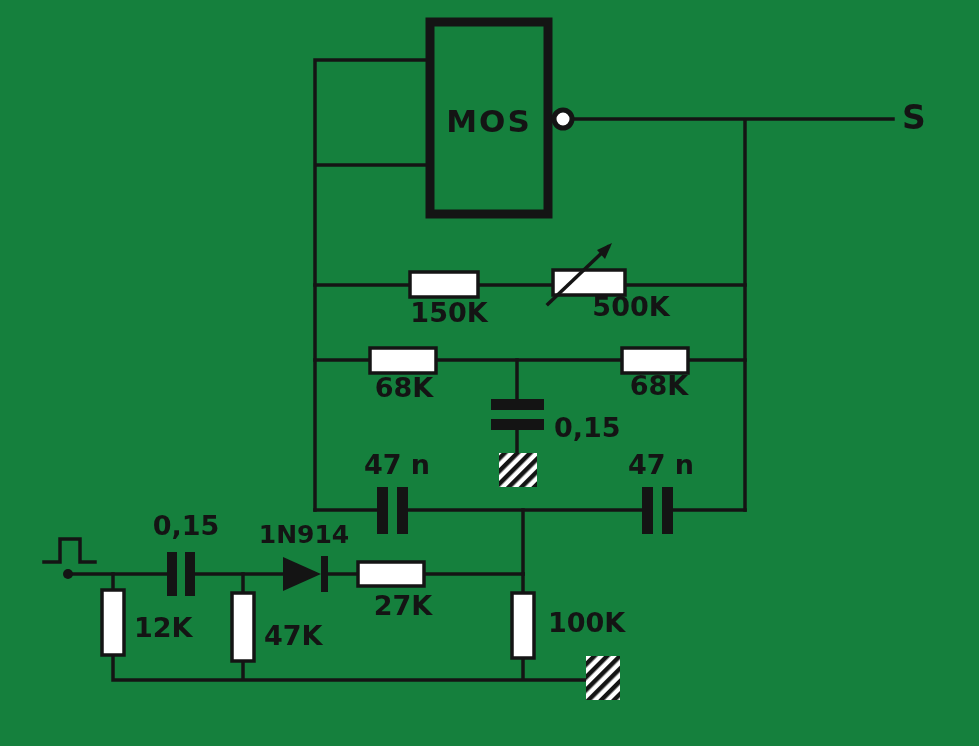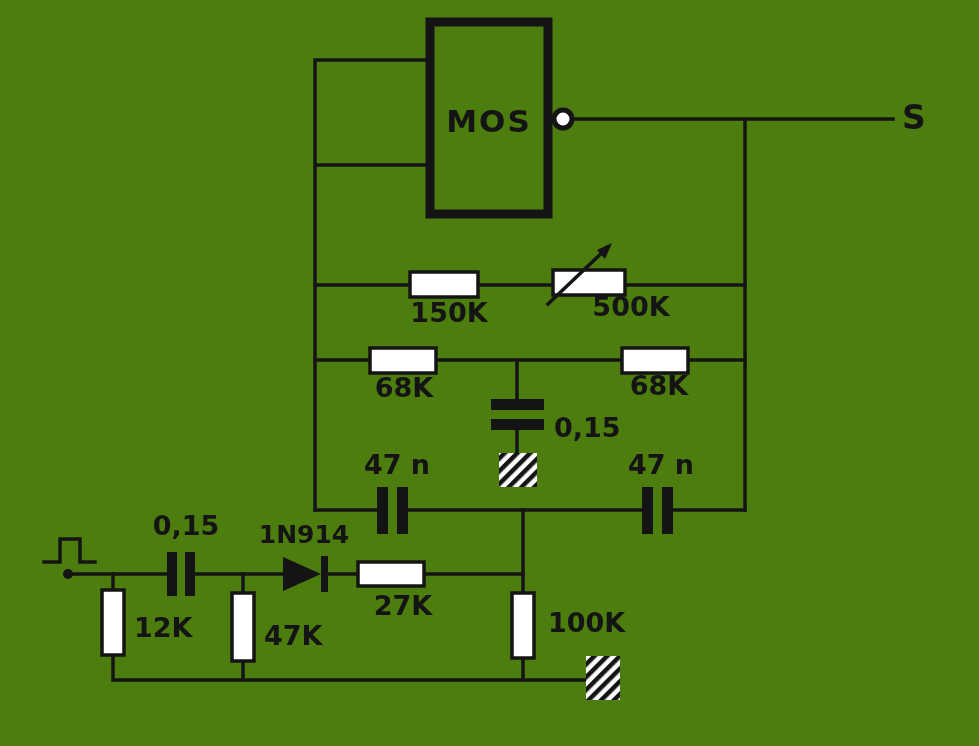--- a/index.html
+++ b/index.html
@@ -8,21 +8,21 @@
     background: #fbfbf8;
     width: 979px;
     height: 746px;
     overflow: hidden;
     font-family: "DejaVu Sans", sans-serif;
   }
   .page {
     position: relative;
     width: 979px;
     height: 746px;
-    background: #4d7c0f;
+    background: #15803d;
   }
   svg text {
     font-family: "DejaVu Sans", sans-serif;
     font-weight: bold;
     fill: #141414;
   }
   .lbl      { font-size: 27px; }
   .lbl-sm   { font-size: 25px; }
   .gate-lbl { font-size: 31px; letter-spacing: 2px; }
   .out-lbl  { font-size: 33px; }

